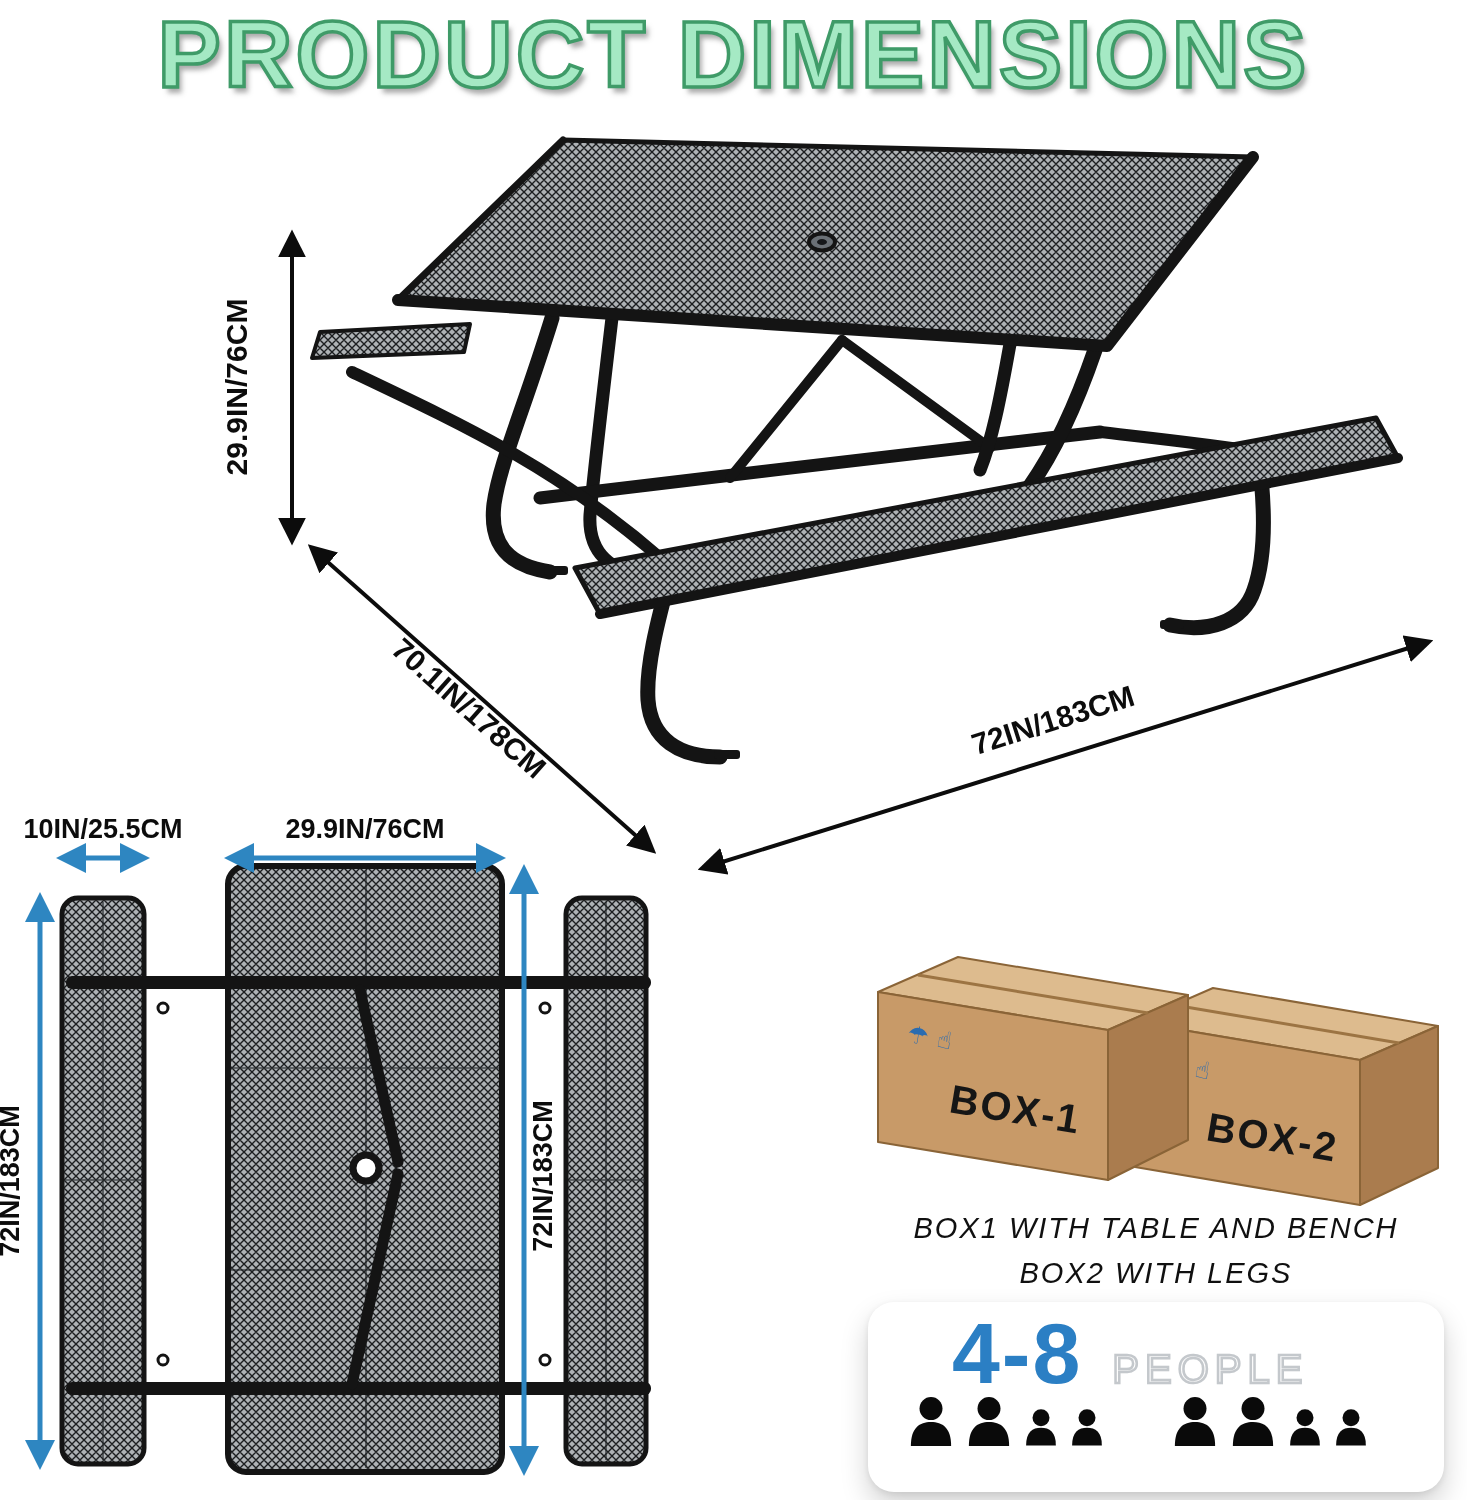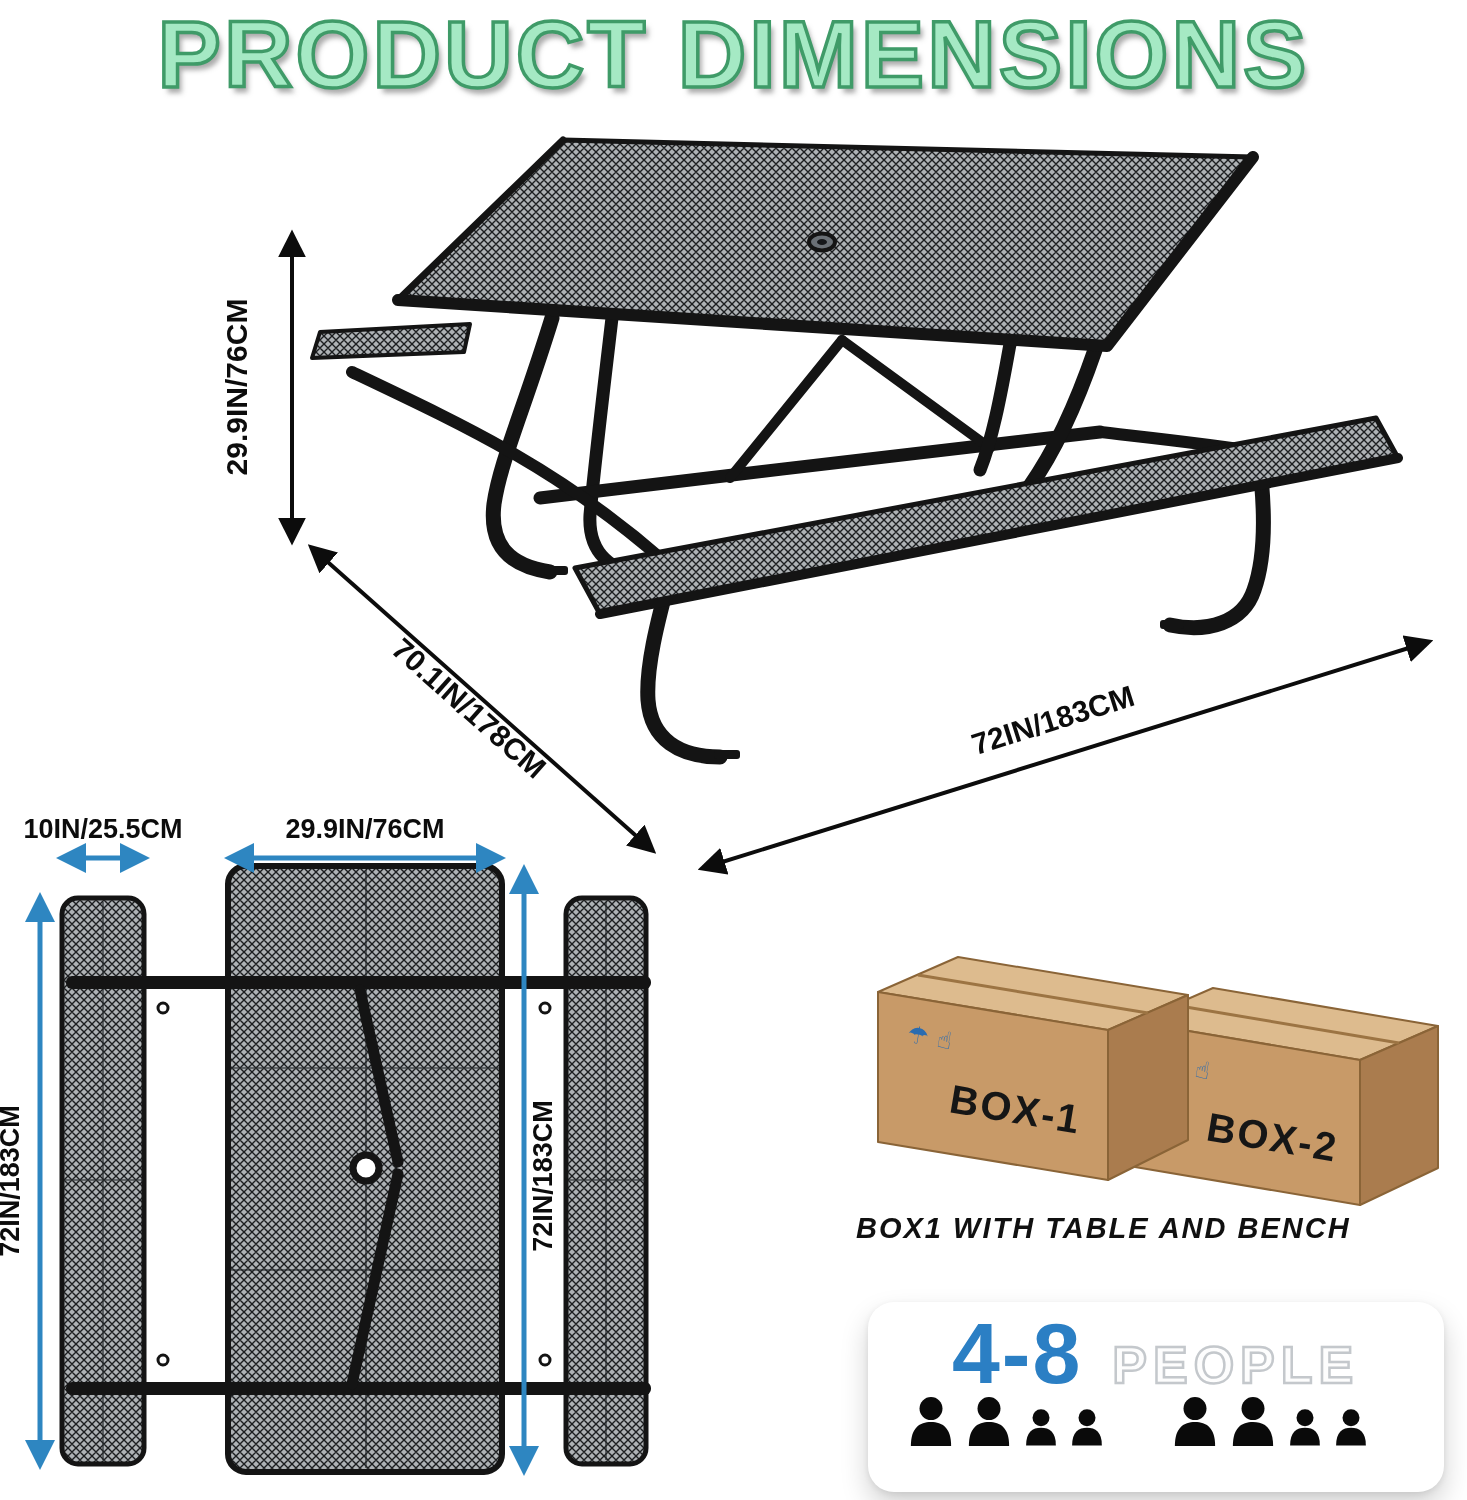--- a/index.html
+++ b/index.html
@@ -12,34 +12,34 @@
     color:#a5e9c4;-webkit-text-stroke:3.5px #3f9b68;
     text-shadow:4px 6px 5px rgba(90,90,90,.5);
     font-family:"Liberation Sans",sans-serif;white-space:nowrap;
   }
   .scene{position:absolute;top:0;left:0;}
   .dim{font-family:"Liberation Sans",sans-serif;font-weight:700;font-size:30px;fill:#0c0c0c;}
   .dimS{font-family:"Liberation Sans",sans-serif;font-weight:700;font-size:27px;fill:#0c0c0c;}
   .boxlbl{font-family:"Liberation Sans",sans-serif;font-weight:700;font-size:40px;fill:#161616;letter-spacing:2px;}
   .boxicon{font-family:"DejaVu Sans",sans-serif;font-size:24px;fill:#2b6cb0;}
   .note{
-    position:absolute;left:856px;top:1206px;width:600px;
-    font-weight:700;font-style:italic;font-size:29px;letter-spacing:2px;
+    position:absolute;left:856px;top:1206px;width:600px;text-align:center;
+    font-weight:400;font-style:italic;font-size:29px;letter-spacing:2px;
     color:#101010;line-height:1.55;
   }
   .note p{margin:0;}
   .card{
     position:absolute;left:868px;top:1302px;width:576px;height:190px;
     background:#ffffff;border-radius:26px;
     box-shadow:0 14px 28px rgba(0,0,0,.18),0 2px 6px rgba(0,0,0,.08);
   }
   .cardrow1{display:flex;align-items:baseline;margin:8px 0 0 84px;gap:12px;}
   .range{font-size:86px;font-weight:800;color:#2b7fc4;letter-spacing:2px;line-height:1.0;}
   .people{
-    margin-left:18px;font-size:52px;font-weight:700;letter-spacing:6px;
+    margin-left:18px;font-size:40px;font-weight:400;letter-spacing:6px;
     color:#fdfdfd;text-align:center;-webkit-text-stroke:2.5px #c4c8cc;
   }
   .cardrow2{display:flex;align-items:flex-end;gap:12px;margin:0 0 0 40px;}
   .groupgap{width:44px;height:1px;}
   .person{display:block;}
 </style>
 </head>
 <body>
 
 <div class="page">
@@ -161,20 +161,21 @@
         <line x1="918" y1="975" x2="1148" y2="1013" stroke="#9c7443" stroke-width="3"></line>
       </g>
       <text class="boxicon" transform="translate(906,1042) rotate(9.5)">☂</text>
       <text class="boxicon" transform="translate(936,1047) rotate(9.5)">☝</text>
       <text class="boxlbl" transform="translate(948,1112) rotate(9.5)">BOX-1</text>
     </g>
   </svg>
 
   <div class="note">
     <p>BOX1 WITH TABLE AND BENCH</p>
+    <p>BOX2 WITH LEGS</p>
   </div>
 
   <div class="card">
     <div class="cardrow1">
       <span class="range">4-8</span>
       <span class="people">PEOPLE</span>
     </div>
     <div class="cardrow2">
       <svg class="person" width="46" height="50" viewBox="0 0 24 26">
           <circle cx="12" cy="6.5" r="6" fill="#0a0a0a"></circle>

